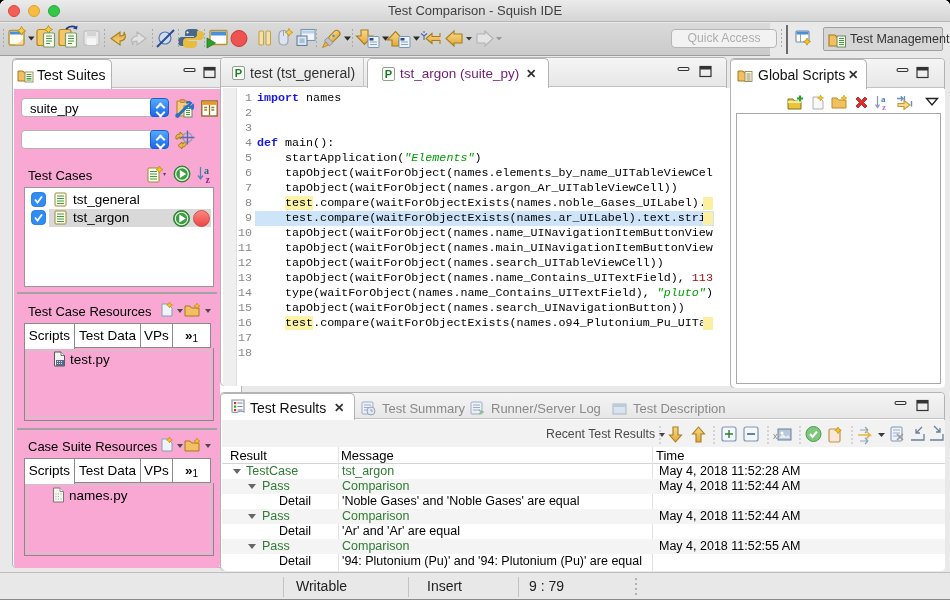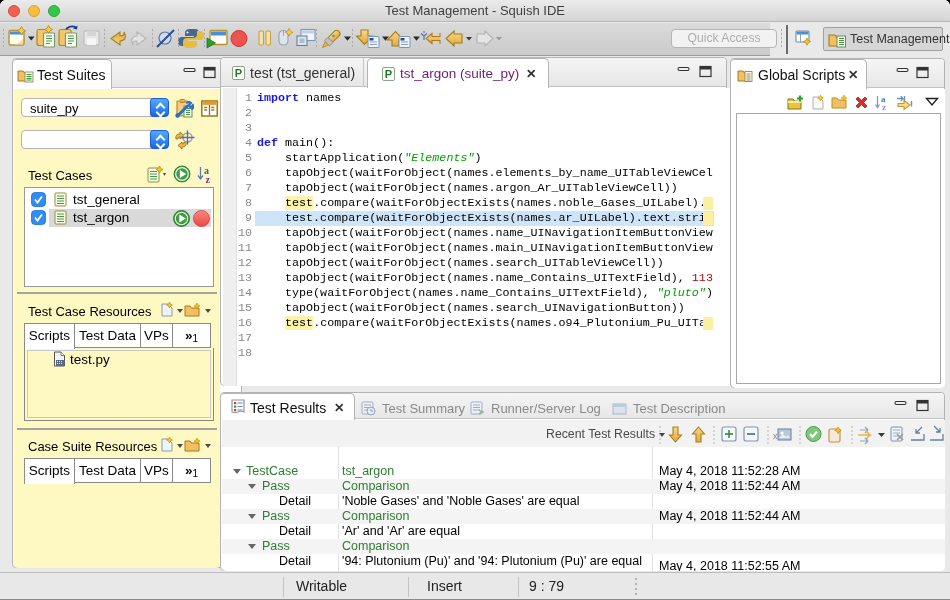--- a/index.html
+++ b/index.html
@@ -71,21 +71,21 @@
   border-right:4px solid transparent; border-top:5px solid #666; }
 </style>
 </head>
 <body>
 <div id="win">
 
   <div id="titlebar">
     <div class="light" style="left:8px;  background:#f35f57; border:0.5px solid #e0443c;"></div>
     <div class="light" style="left:28px; background:#f6bd3e; border:0.5px solid #dfa02f;"></div>
     <div class="light" style="left:48px; background:#34c748; border:0.5px solid #24a939;"></div>
-    <div id="titletext">Test Management - Squish IDE</div>
+    <div id="titletext">Test Comparison - Squish IDE</div>
   </div>
 
   <div id="toolbar">
     <svg id="tbicons" width="510" height="32" viewBox="0 0 510 32" style="position:absolute; left:0; top:0;">
       <defs>
         <linearGradient id="gold" x1="0" y1="0" x2="0" y2="1">
           <stop offset="0" stop-color="#f7d98a"></stop>
             <stop offset="1" stop-color="#e3a83a"></stop>
         </linearGradient>
       </defs>
@@ -205,21 +205,21 @@
       </svg>
       <span style="position:absolute; left:24px; top:7px;">Test Suites</span>
     </div>
     <div class="minmax" style="left:170px; top:7px;">
       <svg width="40" height="14" viewBox="0 0 40 14">
         <rect x="1" y="2.5" width="11" height="3" rx="1" fill="none" stroke="#333" stroke-width="1.1"></rect>
         <rect x="21" y="1.5" width="11" height="10" fill="none" stroke="#333" stroke-width="1.2"></rect>
         <rect x="21" y="1.5" width="11" height="3" fill="#333"></rect>
       </svg>
     </div>
-    <div style="position:absolute; left:1px; top:30px; width:206px; height:479px; background:#fef9c3; border-radius:0 0 4px 4px; overflow:hidden; font-size:13px;">
+    <div style="position:absolute; left:1px; top:30px; width:206px; height:479px; background:#f9a8d4; border-radius:0 0 4px 4px; overflow:hidden; font-size:13px;">
 
       <div style="position:absolute; left:7px; top:9px; width:148px; height:19px; background:#fff; border:1px solid #b3b3b3; border-radius:4px;">
         <span style="position:absolute; left:8px; top:2px;">suite_py</span>
       </div>
       <div class="stepper" style="position:absolute; left:136px; top:9px;"></div>
       <svg width="20" height="19" viewBox="0 0 20 19" style="position:absolute; left:160px; top:10px;">
         <rect x="3" y="2" width="11" height="15" rx="1" fill="#f7cd85" stroke="#c08428" stroke-width="1.2"></rect>
         <rect x="6" y="0.5" width="5" height="3" rx="1" fill="none" stroke="#c08428" stroke-width="1"></rect>
         <rect x="10" y="7" width="8" height="11" fill="#fdfdf4" stroke="#6a8a5a" stroke-width="1"></rect>
         <path d="M12 9.5 h4 M12 11.5 h4 M12 13.5 h4 M12 15.5 h4" stroke="#3f9e3f" stroke-width="1"></path>
@@ -340,20 +340,29 @@
       <svg width="19" height="16" viewBox="0 0 19 16" style="position:absolute; left:170px; top:348px;">
         <path d="M1 4 L6 4 L7.5 6 L15 6 L15 14 L1 14 Z" fill="#f2c063" stroke="#a8781e" stroke-width="1"></path>
         <path d="M13 1 l1 2 l2 1 l-2 1 l-1 2 l-1 -2 l-2 -1 l2 -1 z" fill="#f5c518" stroke="#b8860b" stroke-width="0.6"></path>
       </svg>
       <div class="dd2" style="position:absolute; left:191px; top:355px;"></div>
       <div class="rtabs" style="position:absolute; left:10px; top:369px; width:190px; height:25px;">
         <div class="rtab on" style="left:0px; width:51px;">Scripts</div>
         <div class="rtab" style="left:51px; width:66px;">Test Data</div>
         <div class="rtab" style="left:117px; width:32px;">VPs</div>
         <div class="rtab" style="left:149px; width:38px;"><span style="font-weight:bold;">»</span><span style="font-size:10px; vertical-align:-2px;">1</span></div>
+      </div>
+      <div style="position:absolute; left:10px; top:394px; width:190px; height:73px; border:1px solid #888; border-top:none;">
+        <div style="position:absolute; left:2px; top:2px; right:2px; bottom:2px; border:1px solid #c8c8c8;"></div>
+        <svg width="13" height="16" viewBox="0 0 13 16" style="position:absolute; left:27px; top:4px;">
+          <path d="M1.5 1 L8 1 L11.5 4.5 L11.5 15 L1.5 15 Z" fill="#f6f6ee" stroke="#777" stroke-width="1"></path>
+          <path d="M8 1 L8 4.5 L11.5 4.5" fill="#fff" stroke="#777" stroke-width="0.8"></path>
+          <path d="M3.5 7 h1 M6 7 h1 M8.5 7 h1 M3.5 9.5 h1 M6 9.5 h1 M3.5 12 h1 M6 12 h1 M8.5 12 h1" stroke="#999" stroke-width="0.9"></path>
+        </svg>
+        <span style="position:absolute; left:44px; top:5px; font-size:13.5px;">names.py</span>
       </div>
     </div>
   </div>
 
   <div id="pEditor" class="panel" style="left:220px; top:57px; width:507px; height:329px;">
     <div class="phead"></div>
 
     <div style="position:absolute; left:0; top:0; width:143px; height:29px; border-right:1px solid #c6c6c6;">
       <svg width="13" height="14" style="position:absolute; left:11px; top:8px;" viewBox="0 0 13 14">
         <rect x="0.5" y="0.5" width="12" height="13" rx="1.5" fill="#fff" stroke="#8aa58a"></rect>
@@ -556,20 +565,25 @@
         <path d="M206 13 h12 l-4 -4 m4 4 l-4 4" stroke="#e8b44a" stroke-width="1.7" fill="none"></path>
         <path d="M208 19 h8 m0 0 l-3 -3 m3 3 l-3 3" stroke="#8aa5c5" stroke-width="1.2" fill="none"></path>
         <path d="M226 11 l7 0 l-3.5 4 z" fill="#3a3a3a"></path>
         <rect x="239" y="5" width="11" height="14" rx="1" fill="#eef3fa" stroke="#7a95b5" stroke-width="1"></rect>
         <path d="M241 8 h7 M241 11 h7 M241 14 h7" stroke="#9ab0c8" stroke-width="1"></path>
         <path d="M245 12 l6 6 m0 -6 l-6 6" stroke="#9a9a9a" stroke-width="1.6"></path>
         <path d="M259 18 h13 v-6 m-2 -7 l-6 6 m0 -4 v4 h4" stroke="#68809a" stroke-width="1.3" fill="none"></path>
         <path d="M278 18 h13 v-6 m-9 -8 l6 6 m-4 0 h4 v-4" stroke="#68809a" stroke-width="1.3" fill="none"></path>
       </svg>
 
+      <div style="position:absolute; left:0; top:27px; width:723px; height:17px; background:#fff; border-bottom:1px solid #d5d5d5; font-size:13px;">
+        <span style="position:absolute; left:8px; top:1px;">Result</span>
+        <span style="position:absolute; left:119px; top:1px;">Message</span>
+        <span style="position:absolute; left:434px; top:1px;">Time</span>
+      </div>
 
       <div style="position:absolute; left:116px; top:27px; width:1px; height:124px; background:#e2e2e2;"></div>
       <div style="position:absolute; left:430px; top:27px; width:1px; height:124px; background:#e2e2e2;"></div>
 
       <div class="trow" style="top:44px;">
         <span class="tri" style="left:11px;"></span>
           <span class="green" style="position:absolute; left:24px;">TestCase</span>
         <span class="green" style="position:absolute; left:120px;">tst_argon</span>
         <span style="position:absolute; left:437px;">May 4, 2018 11:52:28 AM</span>
       </div>
@@ -590,21 +604,21 @@
         <span style="position:absolute; left:437px;">May 4, 2018 11:52:44 AM</span>
       </div>
       <div class="trow" style="top:104px;">
         <span style="position:absolute; left:57px;">Detail</span>
         <span style="position:absolute; left:120px;">'Ar' and 'Ar' are equal</span>
       </div>
       <div class="trow" style="top:119px; background:#f4f4f4;">
         <span class="tri" style="left:26px;"></span>
           <span class="green" style="position:absolute; left:40px;">Pass</span>
         <span class="green" style="position:absolute; left:120px;">Comparison</span>
-        <span style="position:absolute; left:437px;margin-top:20px;">May 4, 2018 11:52:55 AM</span>
+        <span style="position:absolute; left:437px;">May 4, 2018 11:52:55 AM</span>
       </div>
       <div class="trow" style="top:134px;">
         <span style="position:absolute; left:57px;">Detail</span>
         <span style="position:absolute; left:120px;">'94: Plutonium (Pu)' and '94: Plutonium (Pu)' are equal</span>
       </div>
     </div>
   </div>
 
   <div id="statusbar">
     <div class="stsep" style="left:283px;"></div>

